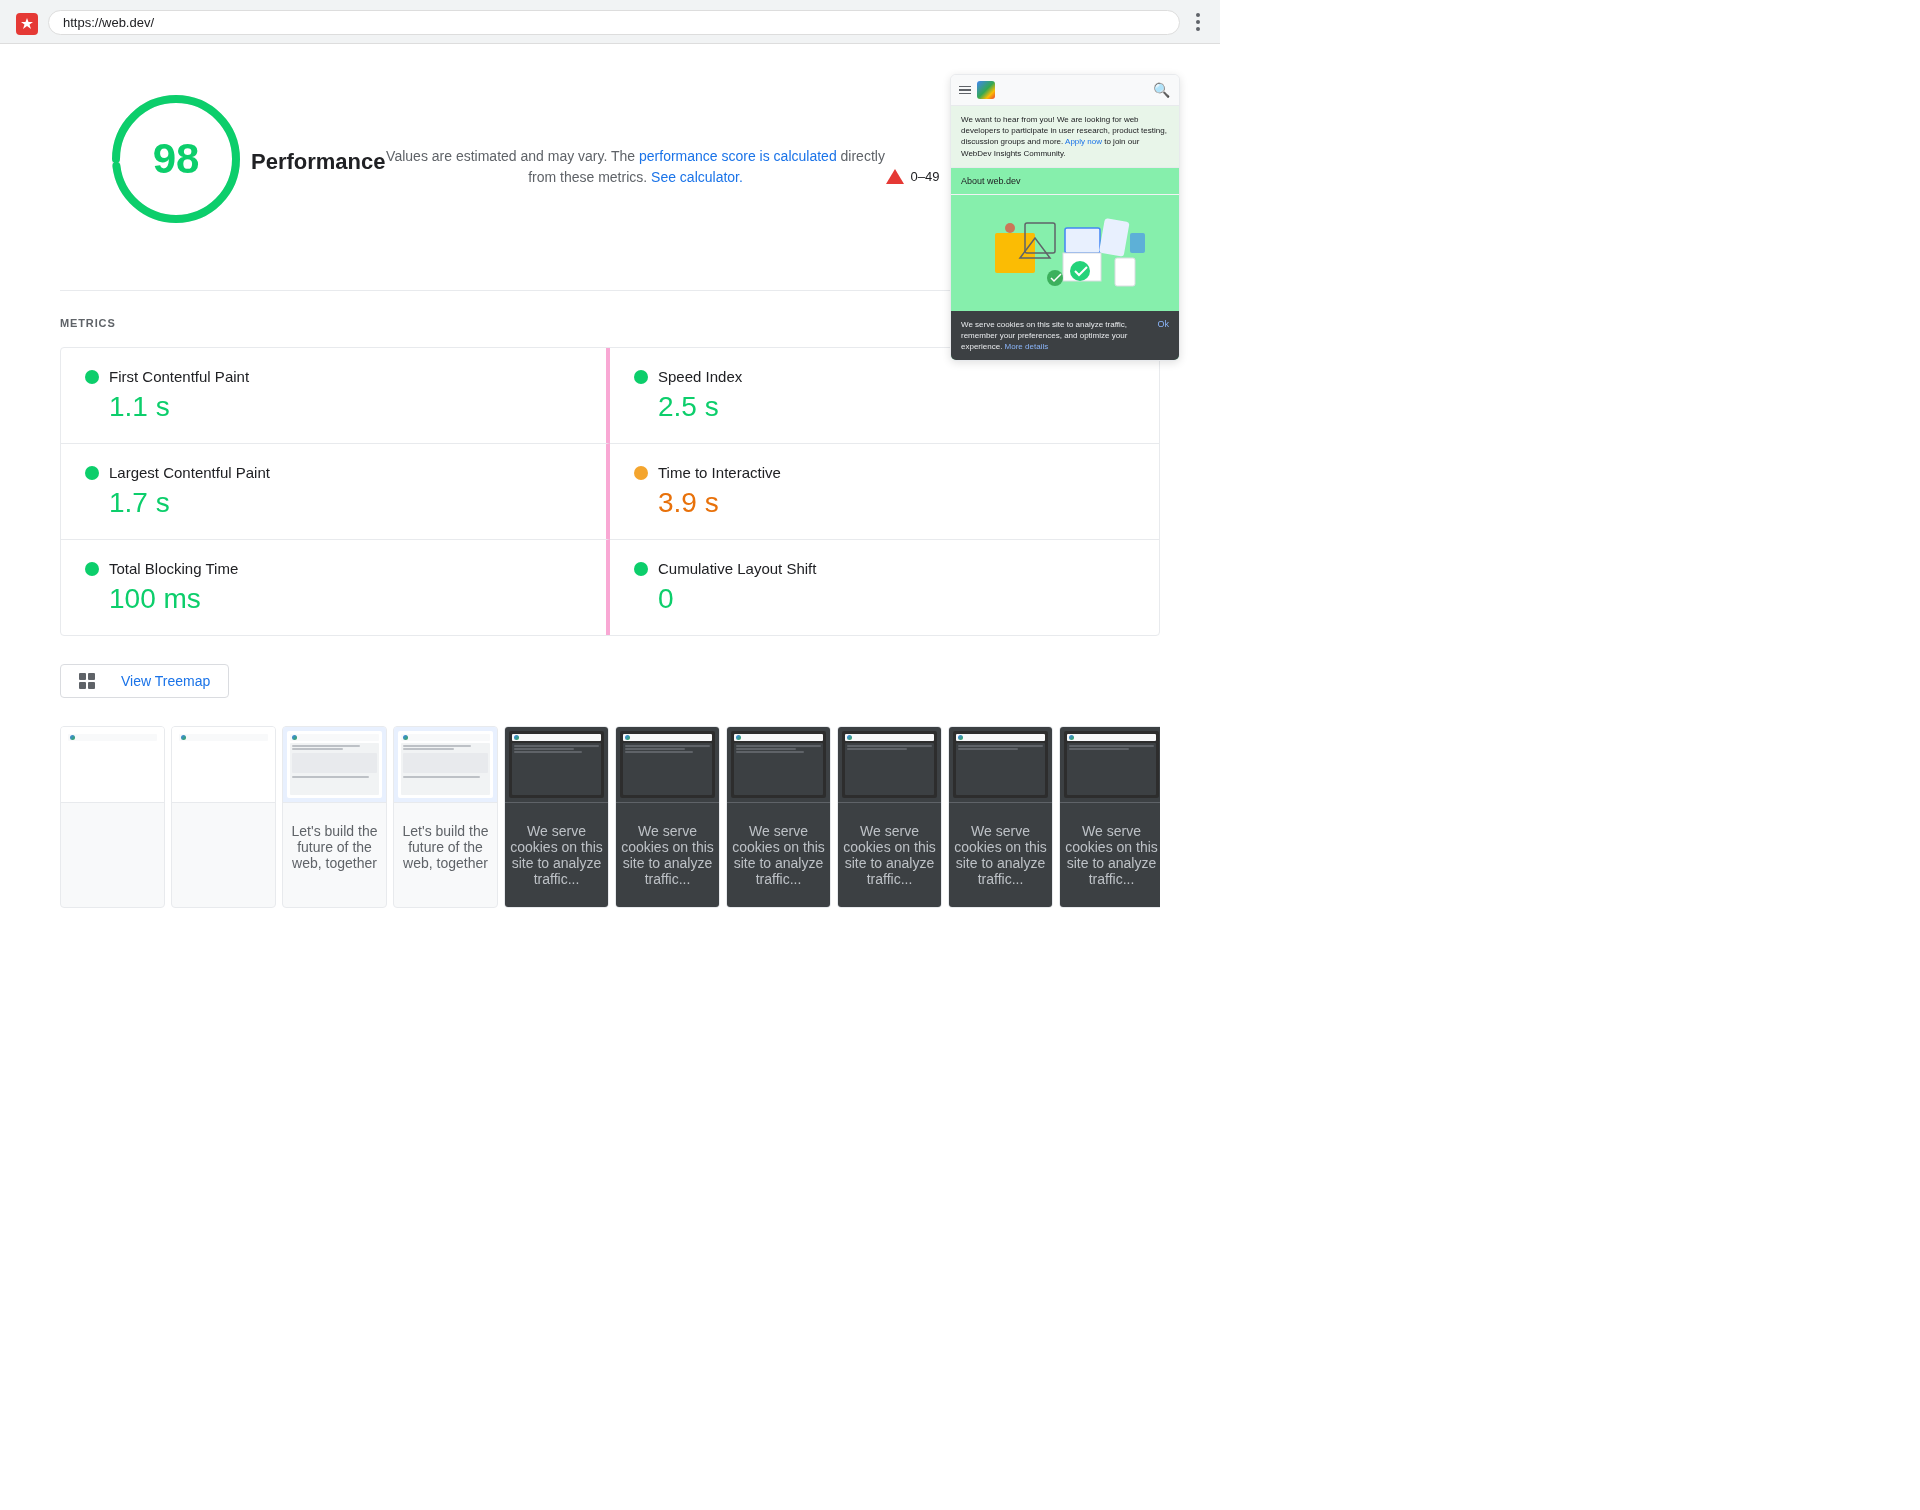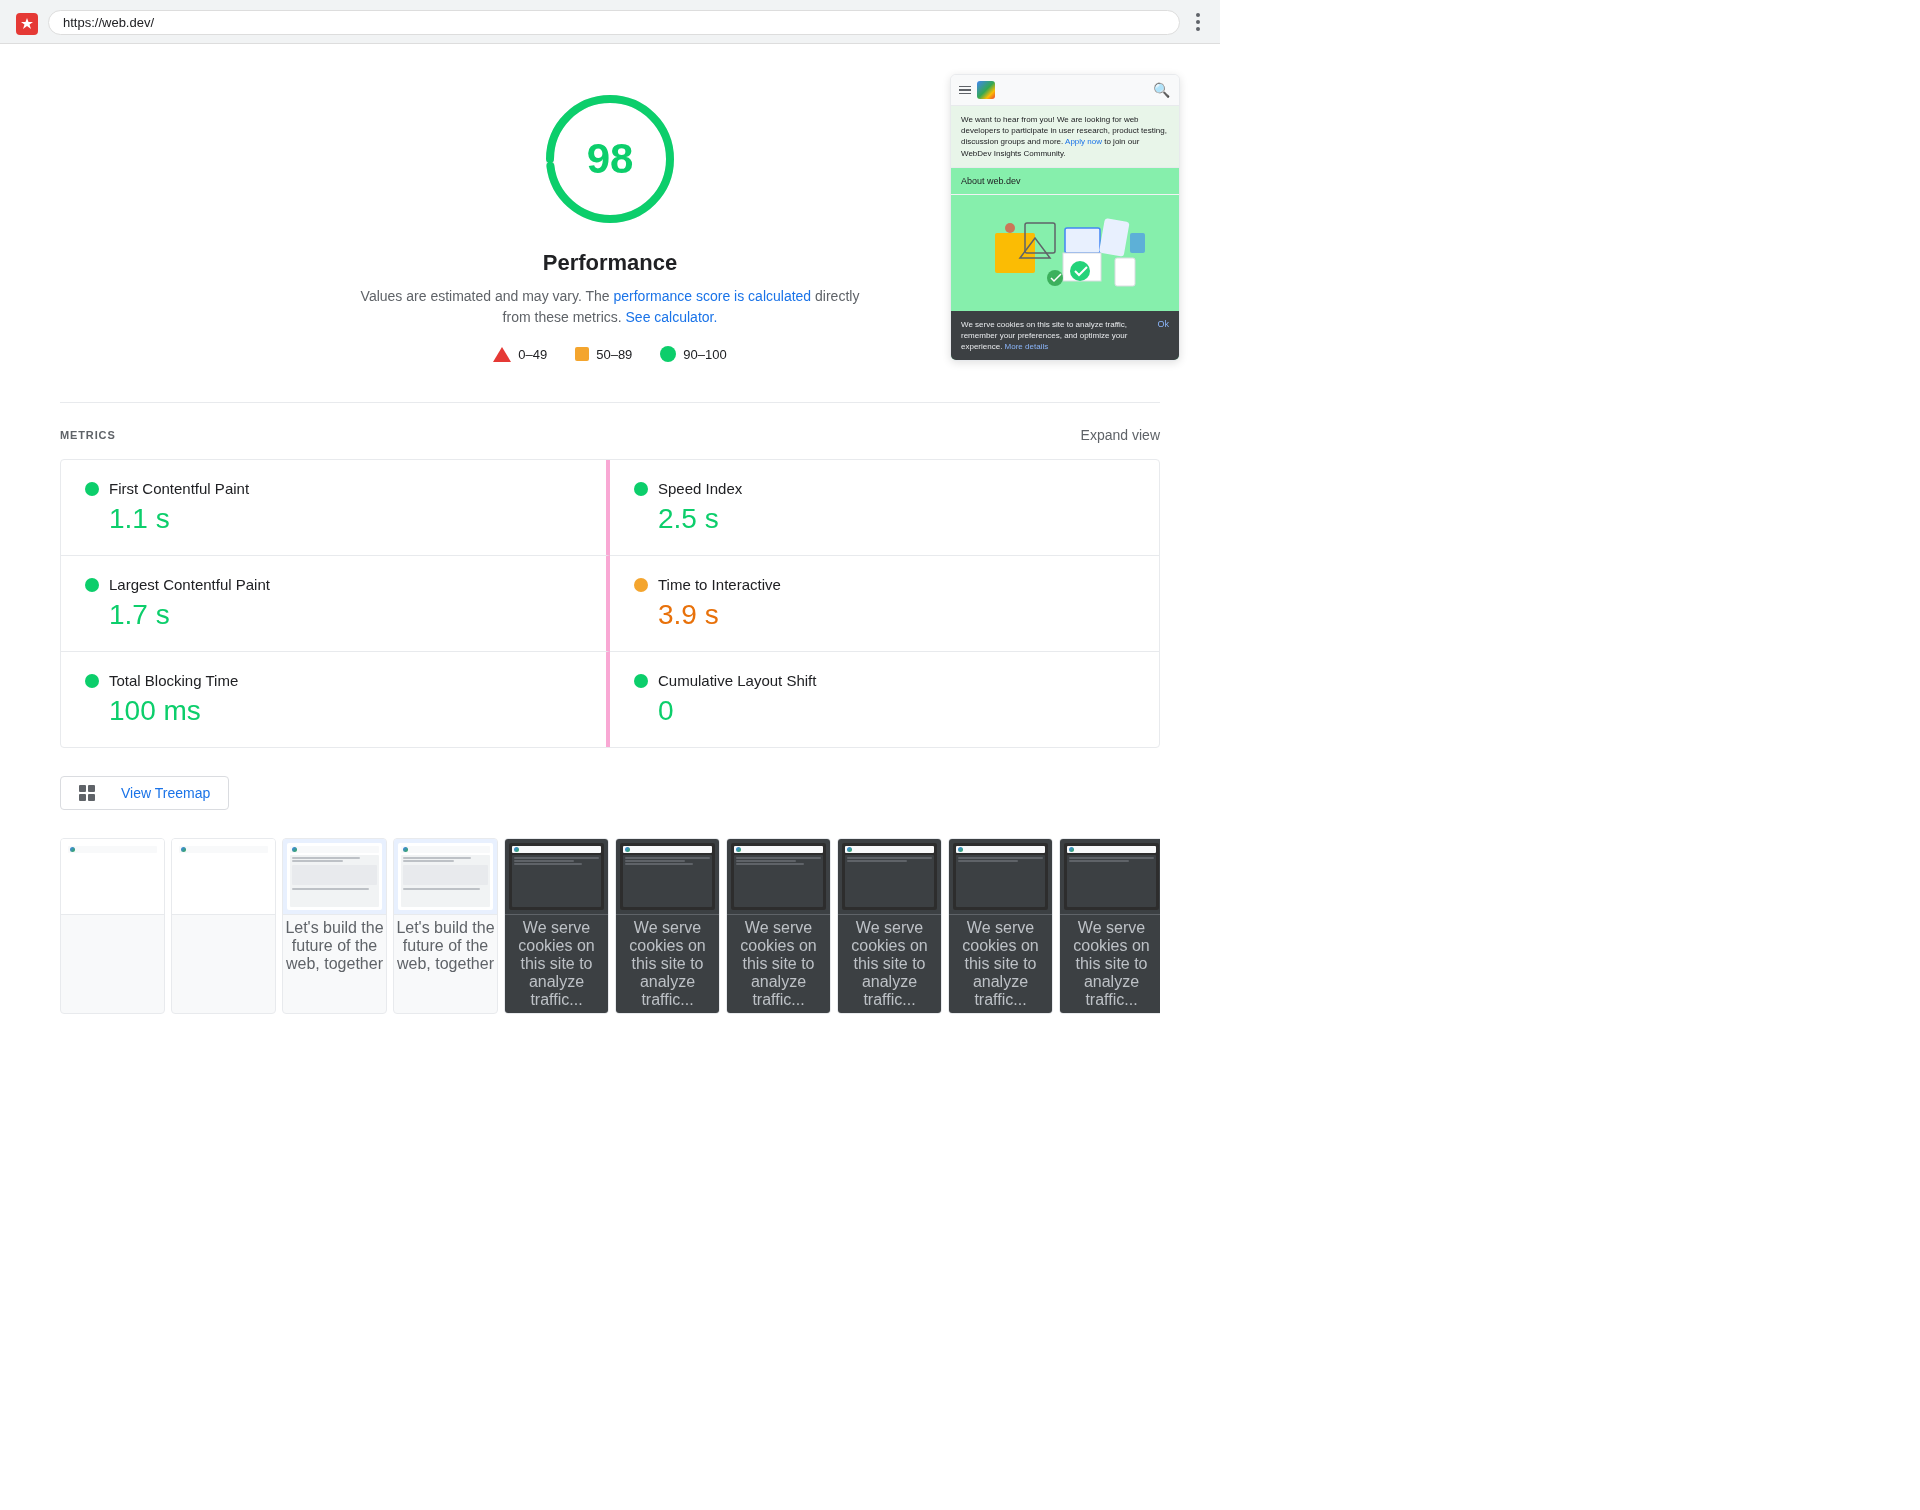--- a/index.html
+++ b/index.html
@@ -66,21 +66,20 @@
     
     .main-content {
       padding: 40px 60px;
       position: relative;
     }
 
     
     .score-section {
       display: flex;
       justify-content: center;
-      flex-direction: column;
       align-items: center;
       margin-bottom: 40px;
     }
 
     
     .score-circle-container {
       position: relative;
       width: 150px;
       height: 150px;
       margin-bottom: 16px;
@@ -407,24 +406,24 @@
       background: #bdc1c6;
       border-radius: 1px;
     }
     .fs-image-block {
       height: 20px;
       background: #e8eaed;
       border-radius: 1px;
       margin-top: 2px;
     }
     .filmstrip-label {
-      font-size: 16px;
+      font-size: 14px;
       color: #5f6368;
       text-align: center;
-      padding: 4px 2px;
+      padding: 20px 2px;
       border-top: 1px solid #e8eaed;
     }
 
     
     .filmstrip-frame.dark .filmstrip-screenshot {
       background: #3c4043;
     }
     .filmstrip-frame.dark .fs-inner {
       background: #2d2d2d;
     }

